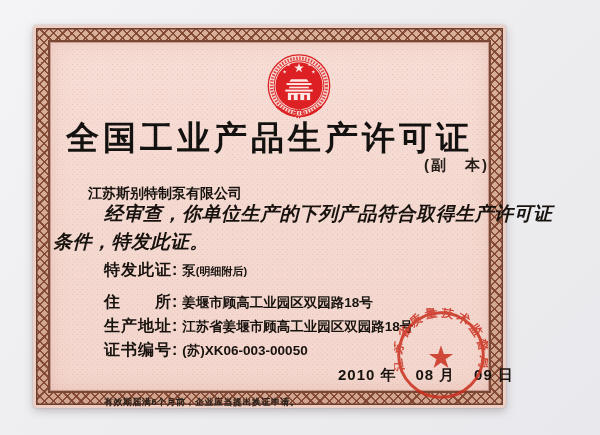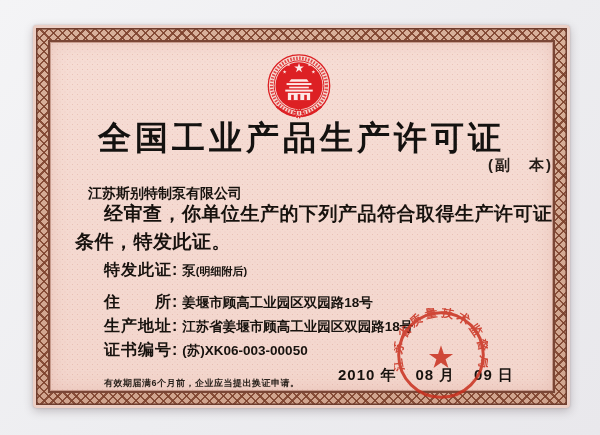--- a/index.html
+++ b/index.html
@@ -7,21 +7,21 @@
     width:600px;height:435px;overflow:hidden;
     font-family:"Liberation Sans","DejaVu Sans",sans-serif;
     background:#fff;
   }
   .photo{
     position:relative;width:600px;height:435px;
     background:linear-gradient(135deg,#f4f4f6 0%,#ededf0 55%,#e9e8ec 100%);
   }
   
   .sheet{
-    position:absolute;left:33px;top:25px;width:537px;height:383px;
+    position:absolute;left:33px;top:25px;width:473px;height:383px;
     background:#eccfc5;
     border-radius:4px;
     box-shadow:0 3px 10px rgba(70,55,60,.28), 0 0 2px rgba(120,90,90,.35);
   }
   
   .band{
     position:absolute;inset:3px;
     border:1px solid #6f3e2f;
     background:
       repeating-linear-gradient(45deg, rgba(123,63,42,.85) 0 1.6px, rgba(123,63,42,0) 1.6px 6.5px),
@@ -46,29 +46,29 @@
   .title{
     position:absolute;left:0;top:74px;width:100%;margin:0;
     text-align:center;font-size:33px;font-weight:800;letter-spacing:4px;
     color:#141210;white-space:nowrap;
   }
   .subtitle{
     position:absolute;left:0;top:114px;width:100%;
     text-align:right;font-size:15px;font-weight:600;letter-spacing:2px;color:#241d18;
   }
   .company{position:absolute;left:38px;top:143px;font-size:14px;font-weight:700;}
-  .stmt{position:absolute;font-size:19px;font-weight:800;letter-spacing:.5px;white-space:nowrap;}
+  .stmt{position:absolute;font-size:19px;font-weight:800;letter-spacing:.5px;white-space:nowrap;font-style:italic;}
   .stmt.l1{left:54px;top:159px;}
-  .stmt.l2{left:25px;top:187px;}
+  .stmt.l2{left:3px;top:187px;}
   .row{position:absolute;left:54px;white-space:nowrap;}
   .row .lbl{font-size:16px;font-weight:800;letter-spacing:1px;}
   .row .val{font-size:13.5px;font-weight:700;margin-left:4px;}
   .row .val.sub{font-size:11px;margin-left:0;}
   .r0{top:218px;} .r1{top:250px;} .r2{top:274px;} .r3{top:298px;} .r4{top:322px;}
-  .note{position:absolute;left:54px;top:335px;font-size:9px;font-weight:600;color:#2a221c;letter-spacing:.5px;}
+  .note{position:absolute;left:54px;top:354px;font-size:9px;font-weight:600;color:#2a221c;letter-spacing:.5px;}
   .date{
     position:absolute;left:288px;top:324px;display:flex;align-items:baseline;
     font-size:15px;font-weight:800;white-space:nowrap;
   }
   .date span{display:inline-block;}
   .date .num{letter-spacing:1px;text-align:right;}
   .date .unit{margin-left:5px;}
   .date .gap{width:20px;}
   .seal{position:absolute;left:344px;top:266px;width:94px;height:94px;opacity:.85;}
 </style>

